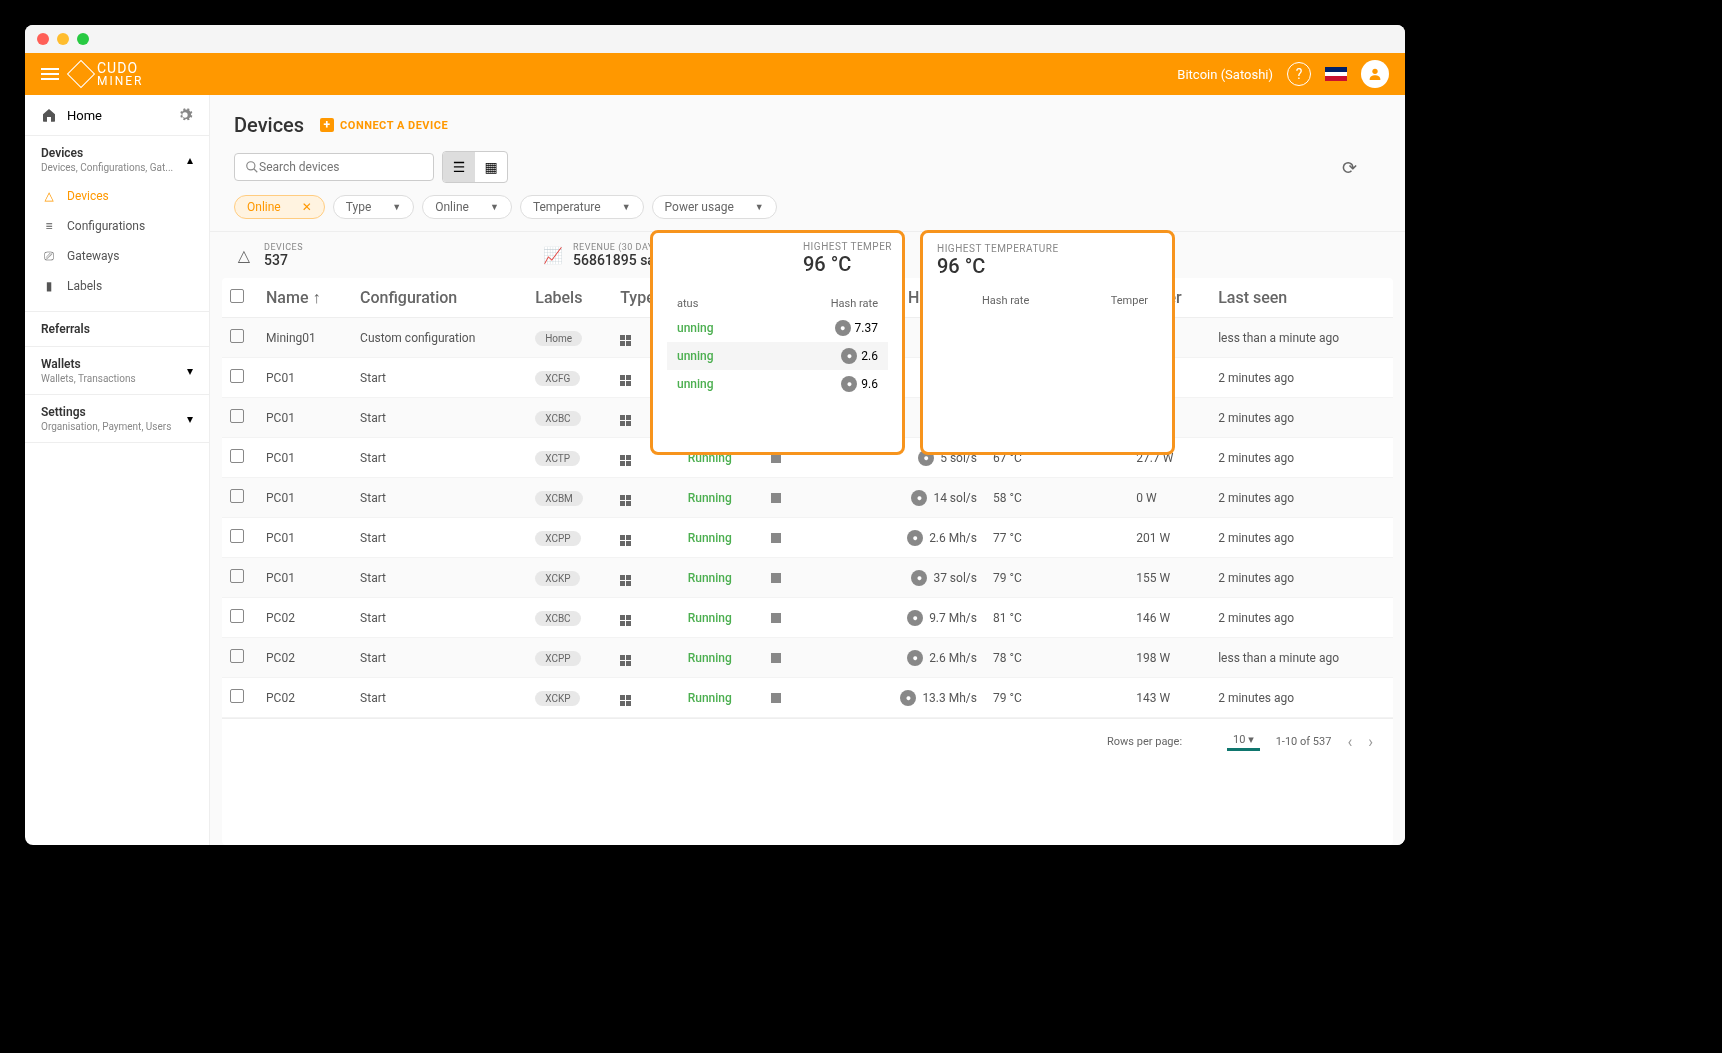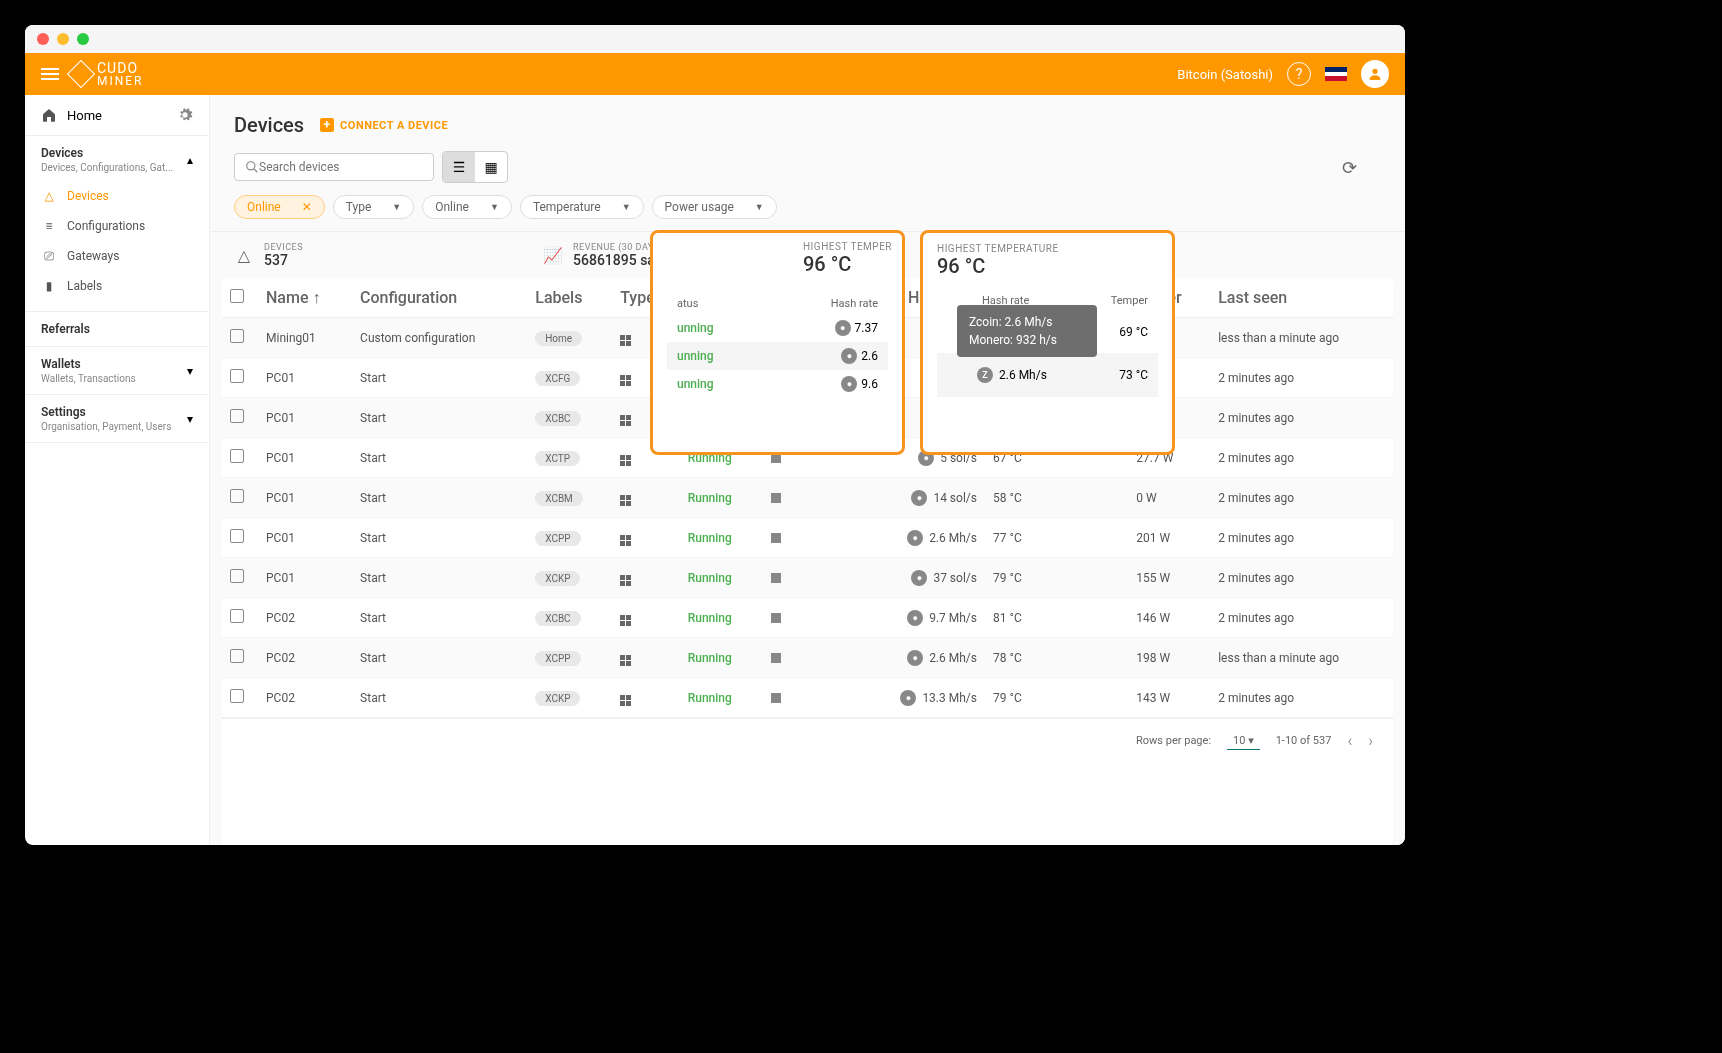--- a/index.html
+++ b/index.html
@@ -549,21 +549,21 @@
                   </div>
                 </td>
     <td>79 °C</td>
     <td>143 W</td>
     <td>2 minutes ago</td>
   </tr>
             </tbody>
         </table>
         <div class="pagination">
           <span>Rows per page:</span>
-          <span style="border-bottom:1px solid #0f766e;padding:2px 6px;"><span>10</span> <span>▾</span></span>
+          <span style="border-bottom:3px solid #0f766e;padding:2px 6px;margin-left:29px;"><span>10</span> <span>▾</span></span>
           <span>1-10 of 537</span>
           <span class="page-arrow">‹</span>
           <span class="page-arrow">›</span>
         </div>
       </div>
     </div>
   </div>
 
   <div class="callout callout1">
     <div class="callout-inner">
@@ -594,32 +594,16 @@
   </div>
 
   <div class="callout callout2">
     <div class="callout-inner">
       <div class="callout-stat-label">HIGHEST TEMPERATURE</div>
       <div class="callout-stat-value">96 °C</div>
       <div class="callout-header-row" style="justify-content:space-between;">
         <span style="margin-left:35px;">Hash rate</span>
         <span>Temper</span>
       </div>
-      <div style="position:relative;">
-        <div class="tooltip" style="position:absolute; top:-6px; left:20px; width:140px; z-index:2;">
-          <div>Zcoin: 2.6 Mh/s</div>
-          <div>Monero: 932 h/s</div>
-        </div>
-        <div id="callout2-rows">
-            <div class="callout-data-row" style="padding: 14px 10px;">
-              <span style="display:flex;align-items:center;gap:6px;margin-left:30px;"></span>
-              <span>69 °C</span>
-            </div>
-            <div class="callout-data-row" style="padding: 14px 10px; background: rgb(245, 245, 245);">
-              <span style="display:flex;align-items:center;gap:6px;margin-left:30px;"><span class="coin-icon">Z</span>2.6 Mh/s</span>
-              <span>73 °C</span>
-            </div>
-          </div>
-      </div>
     </div>
   </div>
 
 </div>
 
 </body></html>

